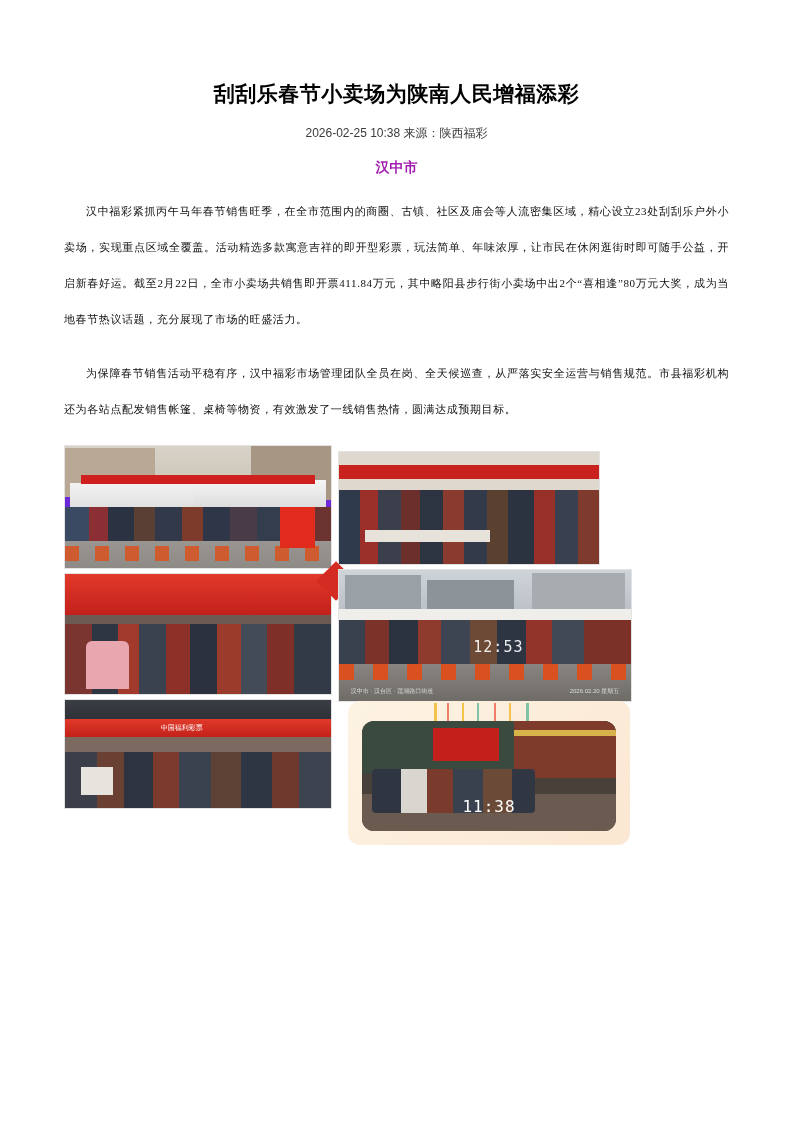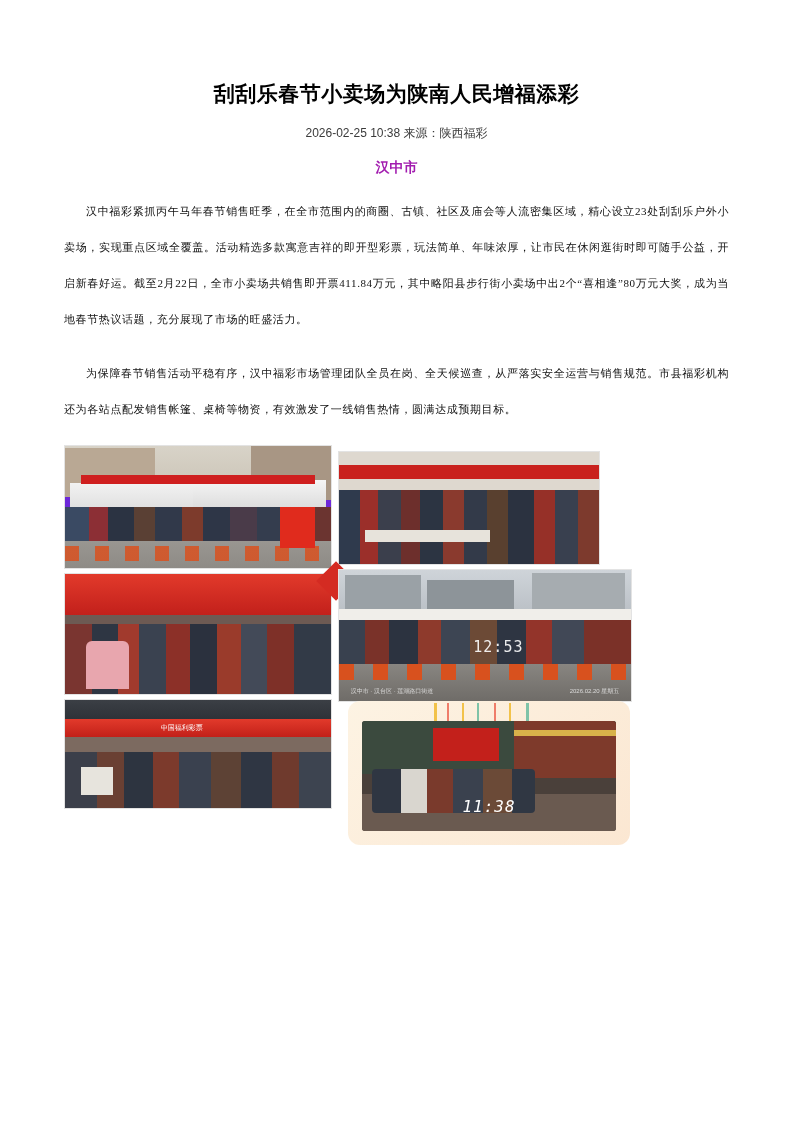--- a/index.html
+++ b/index.html
@@ -146,21 +146,21 @@
     background: linear-gradient(90deg,#3b3f4a 0 12%, #6a4033 12% 22%, #2d3440 22% 33%, #7c3a2c 33% 43%, #3a414f 43% 55%, #5d4235 55% 66%, #2f3643 66% 78%, #6f3a2d 78% 88%, #3d4450 88% 100%); }
   #photo5 .whitebox { position:absolute; left:6%; bottom:12%; width:12%; height:26%; background:#e7e4dd; }
 
   
   #photo6 { left: 284px; top: 256px; width: 282px; height: 144px; border:none; background:transparent; }
   #photo6 .frame { position:absolute; inset:0; background:linear-gradient(135deg,#fdf3e3,#fbe7d2); border-radius:12px; }
   #photo6 .confetti { position:absolute; left:28%; top:2px; width:44%; height:22px;
     background:
       linear-gradient(90deg, transparent 0 6%, #f2c24a 6% 8%, transparent 8% 16%, #ef7d6a 16% 18%, transparent 18% 28%, #f2c24a 28% 30%, transparent 30% 40%, #7fc3a8 40% 42%, transparent 42% 54%, #ef7d6a 54% 56%, transparent 56% 66%, #f2c24a 66% 68%, transparent 68% 80%, #7fc3a8 80% 82%, transparent 82% 100%);
   }
-  #photo6 .inner6 { position:absolute; left:14px; top:20px; right:14px; bottom:14px; border-radius:3px; overflow:hidden; background:#4a403a;font-style:italic; }
+  #photo6 .inner6 { position:absolute; left:14px; top:20px; right:14px; bottom:14px; border-radius:12px; overflow:hidden; background:#4a403a; }
   #photo6 .wall6 { position:absolute; left:0; top:0; width:100%; height:48%; background:#3b4a3e; }
   #photo6 .shelf6 { position:absolute; right:0; top:0; width:40%; height:52%; background:#7e3a2b; }
   #photo6 .shelf6b { position:absolute; right:0; top:8%; width:40%; height:6%; background:#d8b24a; }
   #photo6 .redsign6 { position:absolute; left:28%; top:6%; width:26%; height:30%; background:#c3201b; }
   #photo6 .floor6 { position:absolute; left:0; bottom:0; width:100%; height:34%; background:#6a5a50; }
   #photo6 .crowd6 { position:absolute; left:4%; bottom:16%; width:64%; height:40%;
     background: linear-gradient(90deg,#2f3642 0 18%, #d9d6cf 18% 34%, #7a3a2c 34% 50%, #3a414e 50% 68%, #6b4a37 68% 86%, #303743 86% 100%); border-radius:4px;}
   #photo6 .ts6 { position:absolute; left:50%; bottom:14%; transform:translateX(-50%); color:#fff; font-family:"DejaVu Sans Mono", monospace; font-size:16px; letter-spacing:1px; }
 </style>
 </head>

